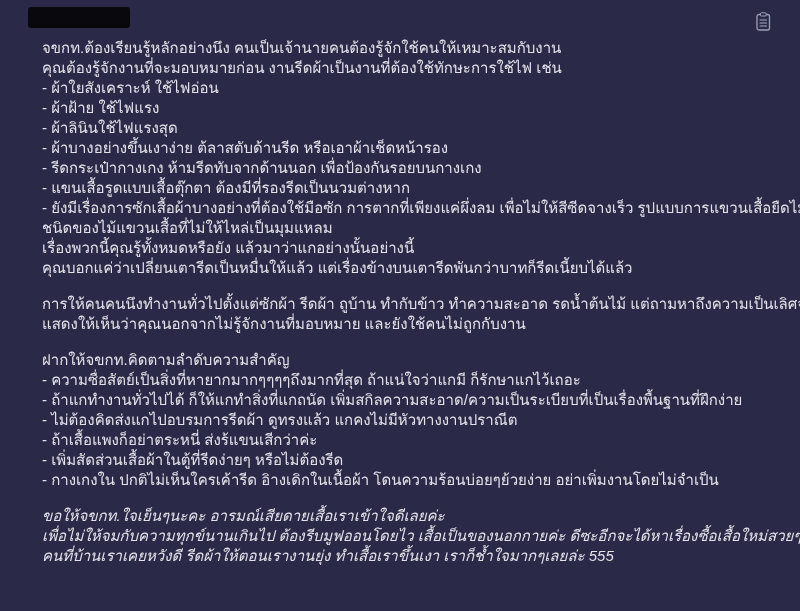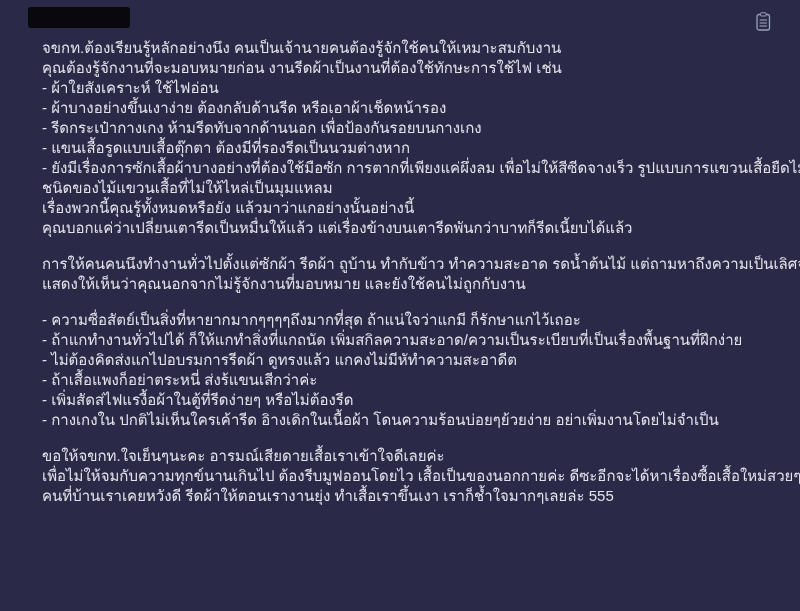--- a/index.html
+++ b/index.html
@@ -54,20 +54,21 @@
     left: 42px;
     right: 14px;
     font-size: 15px;
     line-height: 20px;
   }
   .paragraph {
     margin: 0 0 16px 0;
   }
   .paragraph:last-child {
     margin-bottom: 0;
+    font-style: italic;
   }
   .line {
     white-space: pre;
     height: 20px;
   }
 </style>
 </head>
 <body style="background: rgb(42, 42, 72); color: rgb(227, 226, 234);">
 
 <div class="post">
@@ -83,38 +84,41 @@
         <line x1="3.6" y1="14" x2="10.9" y2="14" stroke="#9aa0b5" stroke-width="1.1"></line>
       </svg>
     </button>
   </div>
 
   <div class="post-body">
       <div class="paragraph">
         <div class="line">จขกท.ต้องเรียนรู้หลักอย่างนึง คนเป็นเจ้านายคนต้องรู้จักใช้คนให้เหมาะสมกับงาน</div>
         <div class="line">คุณต้องรู้จักงานที่จะมอบหมายก่อน งานรีดผ้าเป็นงานที่ต้องใช้ทักษะการใช้ไฟ เช่น</div>
         <div class="line">- ผ้าใยสังเคราะห์ ใช้ไฟอ่อน</div>
-        <div class="line">- ผ้าบางอย่างขึ้นเงาง่าย ต้องกลับด้านรีด หรือเอาผ้าเช็ดหน้ารอง</div>
+        <div class="line">- ผ้าฝ้าย ใช้ไฟแรง</div>
+        <div class="line">- ผ้าลินินใช้ไฟแรงสุด</div>
+        <div class="line">- ผ้าบางอย่างขึ้นเงาง่าย ต้ลาสตับด้านรีด หรือเอาผ้าเช็ดหน้ารอง</div>
         <div class="line">- รีดกระเป๋ากางเกง ห้ามรีดทับจากด้านนอก เพื่อป้องกันรอยบนกางเกง</div>
         <div class="line">- แขนเสื้อรูดแบบเสื้อตุ๊กตา ต้องมีที่รองรีดเป็นนวมต่างหาก</div>
         <div class="line">- ยังมีเรื่องการซักเสื้อผ้าบางอย่างที่ต้องใช้มือซัก การตากที่เพียงแค่ผึ่งลม เพื่อไม่ให้สีซีดจางเร็ว รูปแบบการแขวนเสื้อยืดไม่ให้ย้วย</div>
         <div class="line">ชนิดของไม้แขวนเสื้อที่ไม่ให้ไหล่เป็นมุมแหลม</div>
         <div class="line">เรื่องพวกนี้คุณรู้ทั้งหมดหรือยัง แล้วมาว่าแกอย่างนั้นอย่างนี้</div>
         <div class="line">คุณบอกแค่ว่าเปลี่ยนเตารีดเป็นหมื่นให้แล้ว แต่เรื่องข้างบนเตารีดพันกว่าบาทก็รีดเนี้ยบได้แล้ว</div>
       </div>
       <div class="paragraph">
         <div class="line">การให้คนคนนึงทำงานทั่วไปตั้งแต่ซักผ้า รีดผ้า ถูบ้าน ทำกับข้าว ทำความสะอาด รดน้ำต้นไม้ แต่ถามหาถึงความเป็นเลิศจากงานที่ใช้ทักษะสูง</div>
         <div class="line">แสดงให้เห็นว่าคุณนอกจากไม่รู้จักงานที่มอบหมาย และยังใช้คนไม่ถูกกับงาน</div>
       </div>
       <div class="paragraph">
+        <div class="line">ฝากให้จขกท.คิดตามลำดับความสำคัญ</div>
         <div class="line">- ความซื่อสัตย์เป็นสิ่งที่หายากมากๆๆๆๆถึงมากที่สุด ถ้าแน่ใจว่าแกมี ก็รักษาแกไว้เถอะ</div>
         <div class="line">- ถ้าแกทำงานทั่วไปได้ ก็ให้แกทำสิ่งที่แกถนัด เพิ่มสกิลความสะอาด/ความเป็นระเบียบที่เป็นเรื่องพื้นฐานที่ฝึกง่าย</div>
-        <div class="line">- ไม่ต้องคิดส่งแกไปอบรมการรีดผ้า ดูทรงแล้ว แกคงไม่มีหัทำความสะอาดีต</div>
+        <div class="line">- ไม่ต้องคิดส่งแกไปอบรมการรีดผ้า ดูทรงแล้ว แกคงไม่มีหัวทางงานปราณีต</div>
         <div class="line">- ถ้าเสื้อแพงก็อย่าตระหนี่ ส่งร้แขนเสีกว่าค่ะ</div>
-        <div class="line">- เพิ่มสัดส่ไฟแรงื้อผ้าในตู้ที่รีดง่ายๆ หรือไม่ต้องรีด</div>
+        <div class="line">- เพิ่มสัดส่วนเสื้อผ้าในตู้ที่รีดง่ายๆ หรือไม่ต้องรีด</div>
         <div class="line">- กางเกงใน ปกติไม่เห็นใครเค้ารีด อิางเดิกในเนื้อผ้า โดนความร้อนบ่อยๆย้วยง่าย อย่าเพิ่มงานโดยไม่จำเป็น</div>
       </div>
       <div class="paragraph">
         <div class="line">ขอให้จขกท.ใจเย็นๆนะคะ อารมณ์เสียดายเสื้อเราเข้าใจดีเลยค่ะ</div>
         <div class="line">เพื่อไม่ให้จมกับความทุกข์นานเกินไป ต้องรีบมูฟออนโดยไว เสื้อเป็นของนอกกายค่ะ ดีซะอีกจะได้หาเรื่องซื้อเสื้อใหม่สวยๆ</div>
         <div class="line">คนที่บ้านเราเคยหวังดี รีดผ้าให้ตอนเรางานยุ่ง ทำเสื้อเราขึ้นเงา เราก็ช้ำใจมากๆเลยล่ะ 555</div>
       </div>
     </div>
 
 </div>

